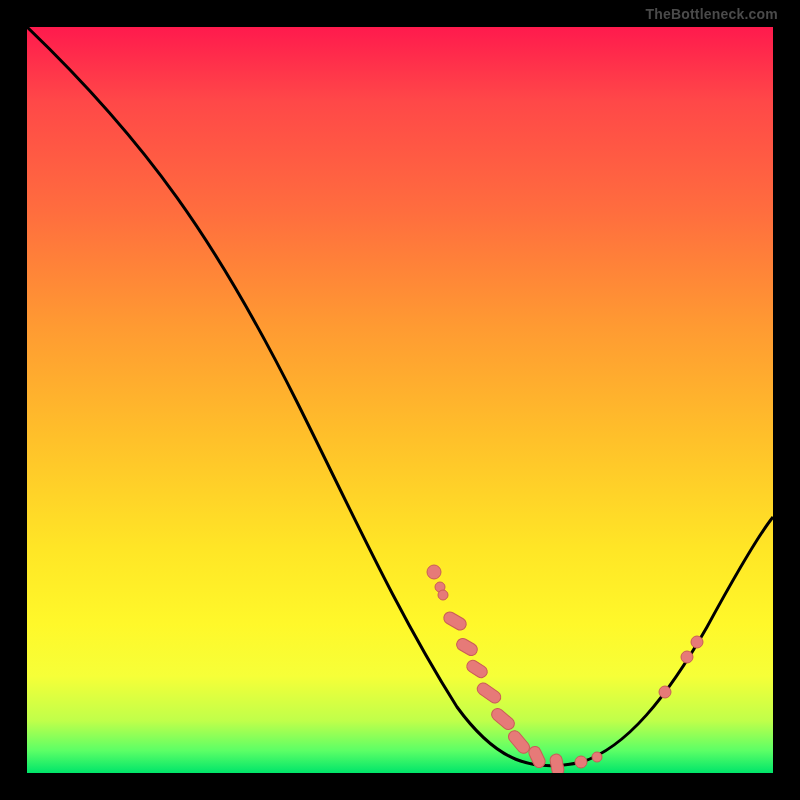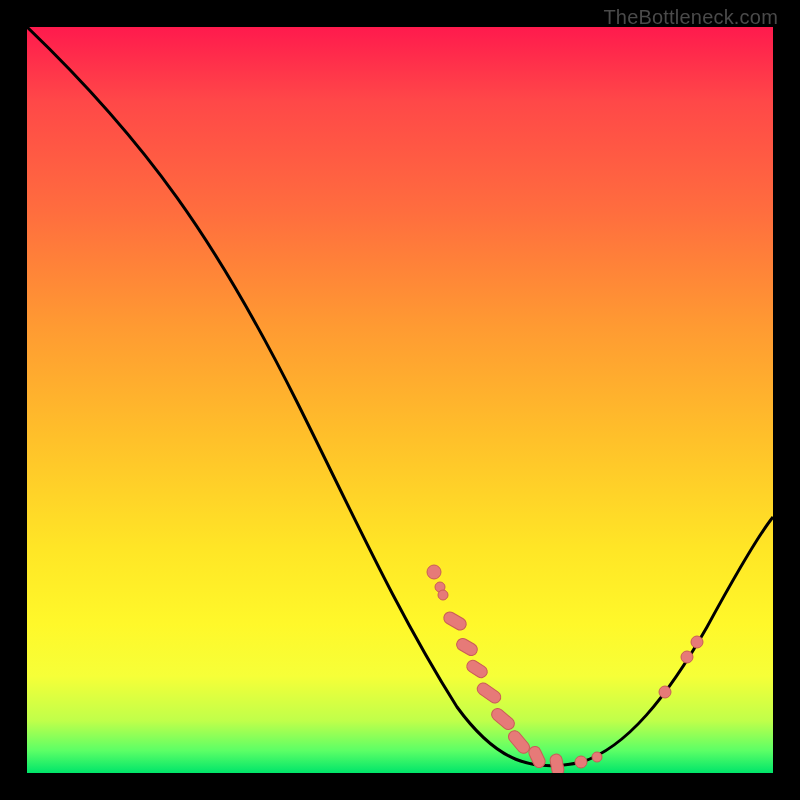--- a/index.html
+++ b/index.html
@@ -28,22 +28,22 @@
       #f6ff38 87%,
       #c0ff4a 93%,
       #5cff66 97%,
       #00e56a 100%);
   }
   .watermark {
     position: absolute;
     top: 6px;
     right: 22px;
     color: #4a4a4a;
-    font-size: 20px;
-    font-weight: 400;
+    font-size: 14px;
+    font-weight: 700;
     letter-spacing: 0.2px;
     user-select: none;
   }
   svg.overlay {
     position: absolute;
     left: 27px;
     top: 27px;
     width: 746px;
     height: 746px;
     pointer-events: none;

